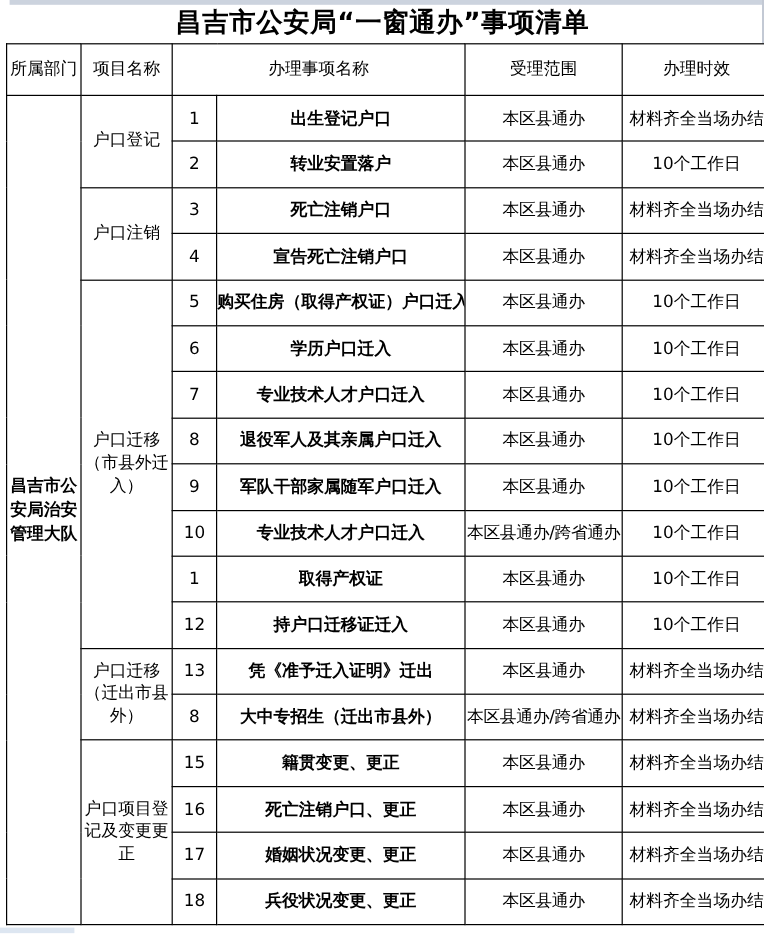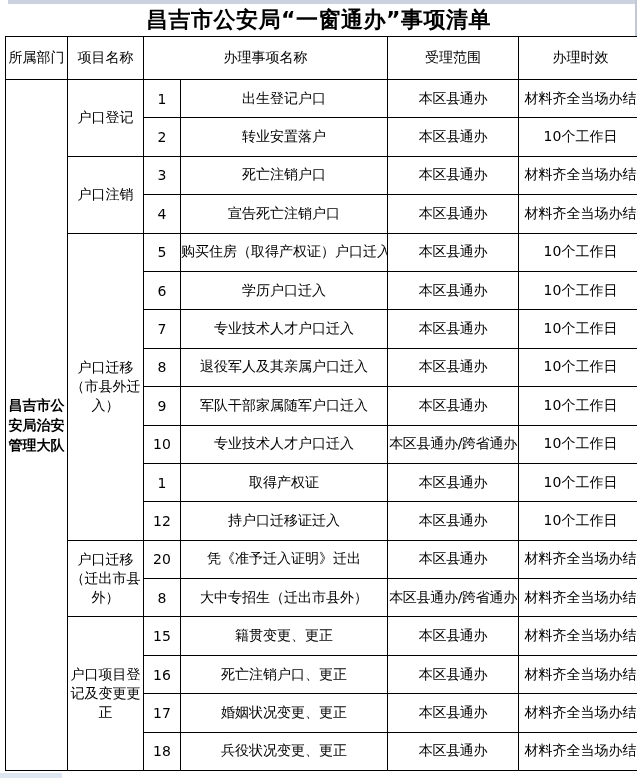--- a/index.html
+++ b/index.html
@@ -61,21 +61,21 @@
     border-bottom: none;
     font-weight: bold;
   }
   td.group {
     font-size: 14px;
     line-height: 19px;
     padding: 0 3px;
   }
   td.group-last { border-bottom: none; }
   td.num { font-size: 14px; }
-  td.item { font-size: 13.5px; white-space: nowrap; }
+  td.item { font-size: 13.5px; white-space: nowrap; font-weight: bold; }
   td.scope { font-size: 13px; white-space: nowrap; letter-spacing: -0.3px; }
   td.time { font-size: 13px; white-space: nowrap; }
   .bottom-left-strip {
     position: absolute;
     left: 0; top: 773px;
     width: 62px; height: 5px;
     background: #dde6f1;
   }
 </style>
 </head>
@@ -178,21 +178,21 @@
       </tr>
       <tr class="data-row">
         <td class="num">12</td>
         <td class="item">持户口迁移证迁入</td>
         <td class="scope">本区县通办</td>
         <td class="time">10个工作日</td>
       </tr>
 
       <tr class="data-row">
         <td class="group" rowspan="2">户口迁移（迁出市县外）</td>
-        <td class="num">20</td>
+        <td class="num">13</td>
         <td class="item">凭《准予迁入证明》迁出</td>
         <td class="scope">本区县通办</td>
         <td class="time">材料齐全当场办结</td>
       </tr>
       <tr class="data-row">
         <td class="num">8</td>
         <td class="item">大中专招生（迁出市县外）</td>
         <td class="scope">本区县通办/跨省通办</td>
         <td class="time">材料齐全当场办结</td>
       </tr>

